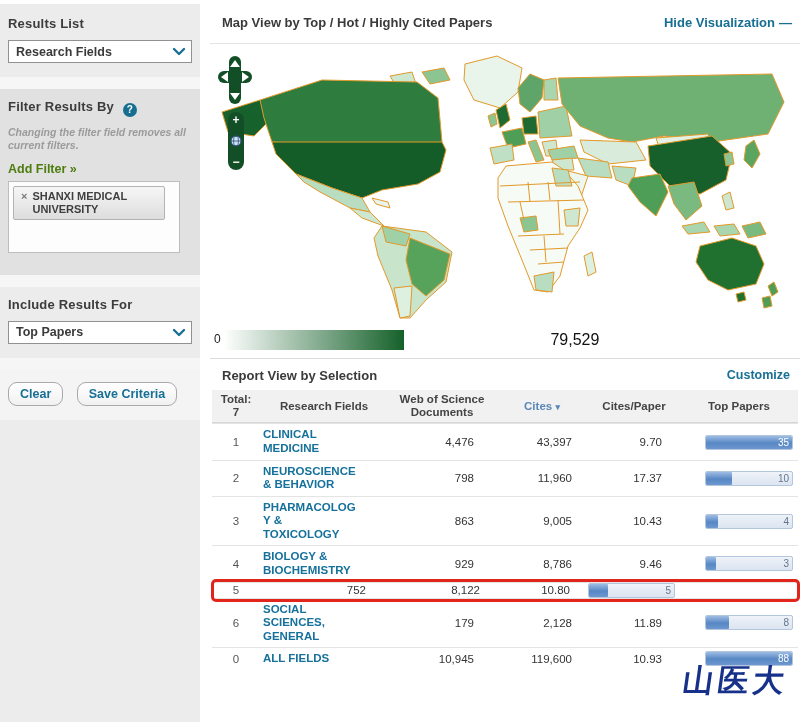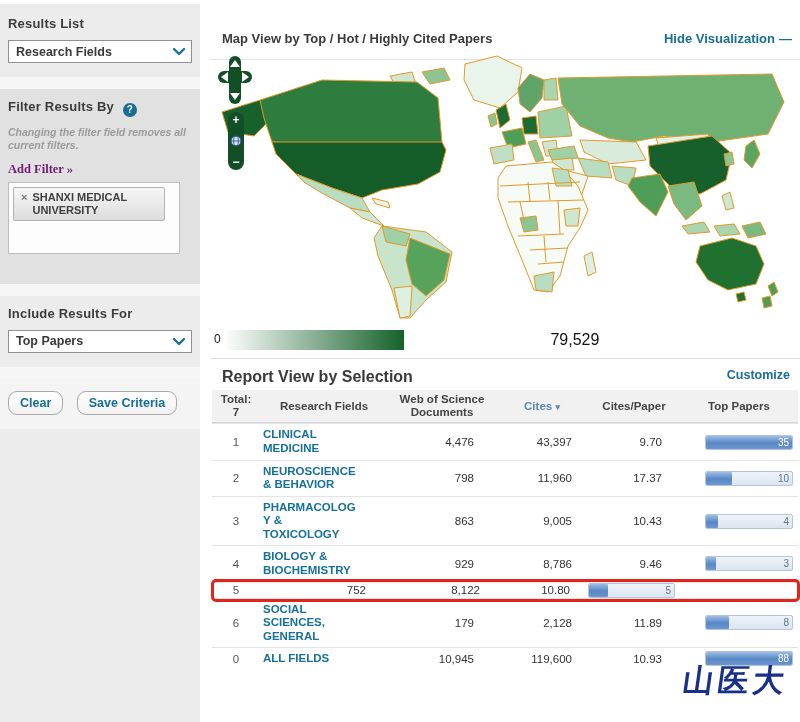--- a/index.html
+++ b/index.html
@@ -4,46 +4,46 @@
 <style>
   * { box-sizing: border-box; margin: 0; padding: 0; }
   html,body { width:800px; height:722px; background:#fff; overflow:hidden;
     font-family:"Liberation Sans", sans-serif; }
   #screen { position:relative; width:800px; height:692px; background:#fff; }
 
   
   #sidebar { position:absolute; left:0; top:4px; width:200px; height:718px; background:#ededed; }
   .sec-results { background:#ececec; padding:12px 8px 14px 8px; }
   .sec-gap { height:12px; background:#f6f6f6; }
-  .sec-filter { background:#e1e1e1; padding:10px 8px 30px 8px; }
+  .sec-filter { background:#e1e1e1; padding:10px 8px 22px 8px; }
   .sec-include { background:#ececec; padding:10px 8px 14px 8px; }
   .sec-buttons { background:#f4f4f4; padding:12px 8px 14px 8px; }
   .sec-rest { background:#ececec; height:400px; }
   .side-heading { font-size:13px; font-weight:bold; color:#3c3c3c; margin-bottom:9px; letter-spacing:.2px; }
   .dropdown { display:flex; align-items:center; justify-content:space-between;
     width:184px; height:23px; background:#fff; border:1px solid #919191; padding:0 5px 0 7px; cursor:pointer; }
   .dropdown .dd-label { font-size:12.5px; font-weight:bold; color:#3a3a3a; }
   .help-badge { display:inline-flex; align-items:center; justify-content:center;
     width:14px; height:14px; border-radius:50%; background:#166f90; color:#fff;
     font-size:10px; font-weight:bold; vertical-align:-2px; margin-left:5px; }
   .filter-note { font-size:10.5px; font-style:italic; font-weight:bold; color:#9b9b9b; line-height:1.25; margin:2px 0 7px 0; }
-  .add-filter { font-size:12.5px; font-weight:bold; color:#701a75; text-decoration:none; display:inline-block; margin-bottom:5px;font-family:Liberation Serif, serif; }
+  .add-filter { font-size:12.5px; font-weight:bold; color:#4d7c0f; text-decoration:none; display:inline-block; margin-bottom:5px; }
   .tag-box { width:172px; height:72px; background:#fdfdfd; border:1px solid #bdbdbd; padding:4px; }
   .filter-tag { display:flex; align-items:flex-start; width:152px;
     background:linear-gradient(#f6f6f6,#dddddd); border:1px solid #b3b3b3; border-radius:2px; padding:3px 5px; }
   .tag-x { color:#7a7a7a; font-size:11px; font-weight:bold; margin:0 5px 0 2px; line-height:1.2; cursor:pointer; }
   .tag-label { font-size:11px; font-weight:bold; color:#3f3f3f; line-height:1.2; }
   .btn { display:inline-flex; align-items:center; justify-content:center; height:24px;
     background:linear-gradient(#ffffff,#f1f1f1); border:1px solid #a9a9a9; border-radius:9px;
     font-size:12.5px; font-weight:bold; color:#166f94; padding:0 11px; cursor:pointer; }
   .btn + .btn { margin-left:9px; }
 
   
   #main { position:absolute; left:210px; top:0; width:590px; height:722px; background:#fff; }
-  #map-header { position:absolute; top:16px; left:0; right:0; height:44px; border-bottom:1px solid #e3e3e3; }
+  #map-header { position:absolute; top:0; left:0; right:0; height:44px; border-bottom:1px solid #e3e3e3; }
   #map-title { position:absolute; left:12px; top:15px; font-size:13px; font-weight:bold; color:#3a3a3a; }
   #hide-viz { position:absolute; right:8px; top:15px; font-size:13px; font-weight:bold; color:#186f94; text-decoration:none; }
   #hide-viz .dash { font-weight:900; margin-left:4px; }
 
   #map-area { position:absolute; top:46px; left:0; width:590px; height:282px; }
   #world-map { position:absolute; left:2px; top:4px; }
 
   
   #pan-control { position:absolute; left:8px; top:10px; width:34px; height:48px; }
   #pan-control .bar-v { position:absolute; left:11px; top:0; width:12px; height:48px; background:#134f26; border-radius:6px; }
@@ -59,21 +59,21 @@
 
   
   #legend { position:absolute; top:328px; left:0; width:590px; height:26px; }
   #legend-min { position:absolute; left:4px; top:4px; font-size:12px; color:#222; }
   #legend-bar { position:absolute; left:14px; top:2px; width:180px; height:20px;
     background:linear-gradient(to right, #ffffff, var(--legend-max, #15612a)); }
   #legend-max { position:absolute; right:34%; top:3px; font-size:16px; color:#111; }
 
   
   #report-bar { position:absolute; top:358px; left:0; right:0; height:30px; border-top:1px solid #dcdcdc; }
-  #report-title { position:absolute; left:12px; top:9px; font-size:16px; font-weight:bold; color:#3a3a3a; }
+  #report-title { position:absolute; left:12px; top:9px; font-size:13px; font-weight:bold; color:#3a3a3a; }
   #customize { position:absolute; right:10px; top:9px; font-size:12.5px; font-weight:bold; color:#186f94; text-decoration:none; }
 
   
   #table { position:absolute; top:390px; left:2px; width:586px; font-size:11.5px; }
   .trow { display:grid; grid-template-columns:48px 128px 108px 92px 92px 118px; align-items:center; border-top:1px solid #e4e4e4; }
   .thead { background:#f1f1f1; border-top:none; border-bottom:1px solid #d6d6d6; min-height:30px; color:#444; font-weight:bold; }
   .thead .c { text-align:center; line-height:1.15; padding:3px 0; }
   .th-cites { color:#5b87b7; }
   .sort-arrow { font-size:9px; color:#5b87b7; }
   .c-rank { text-align:center; color:#555; }

